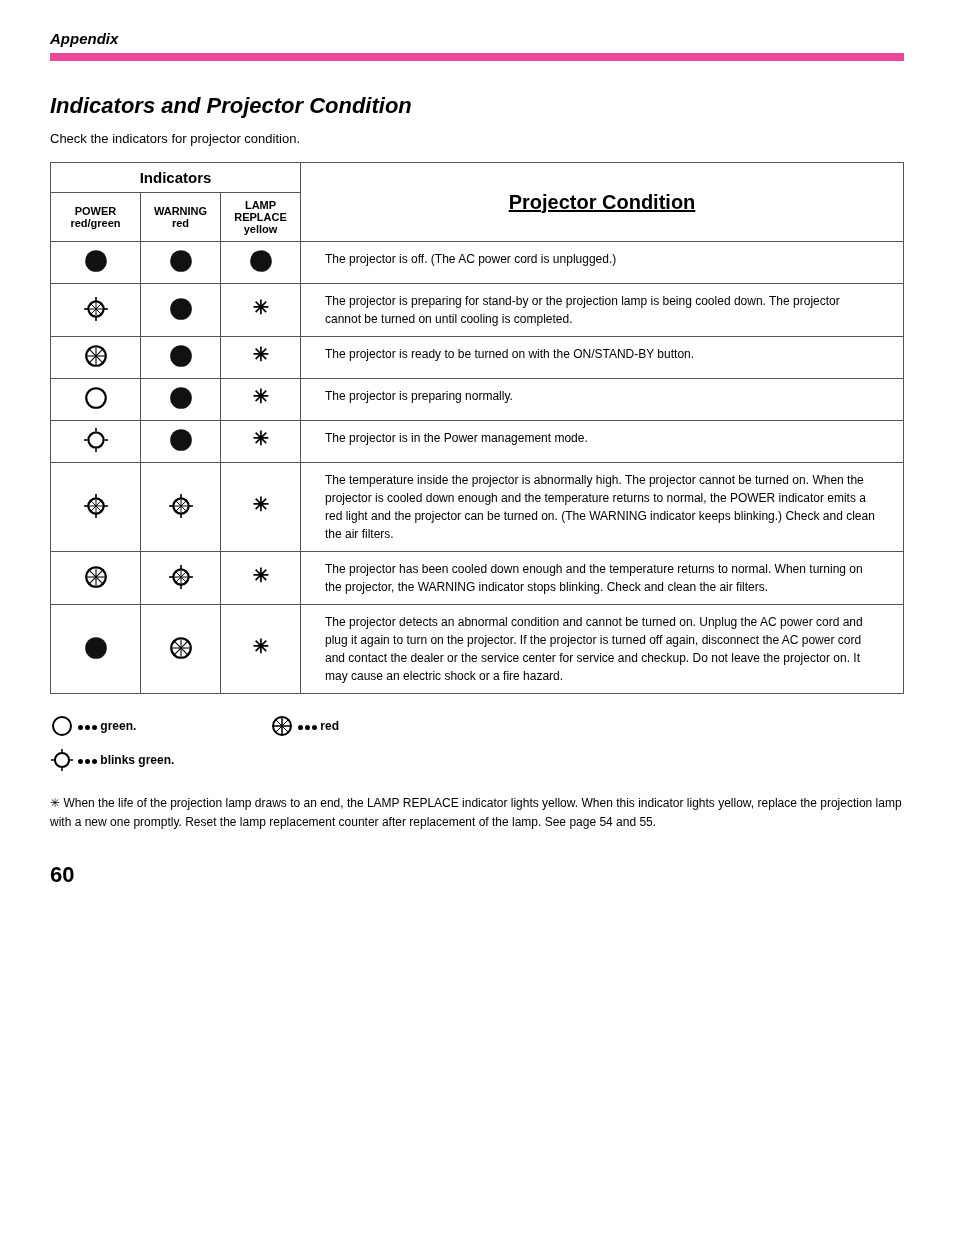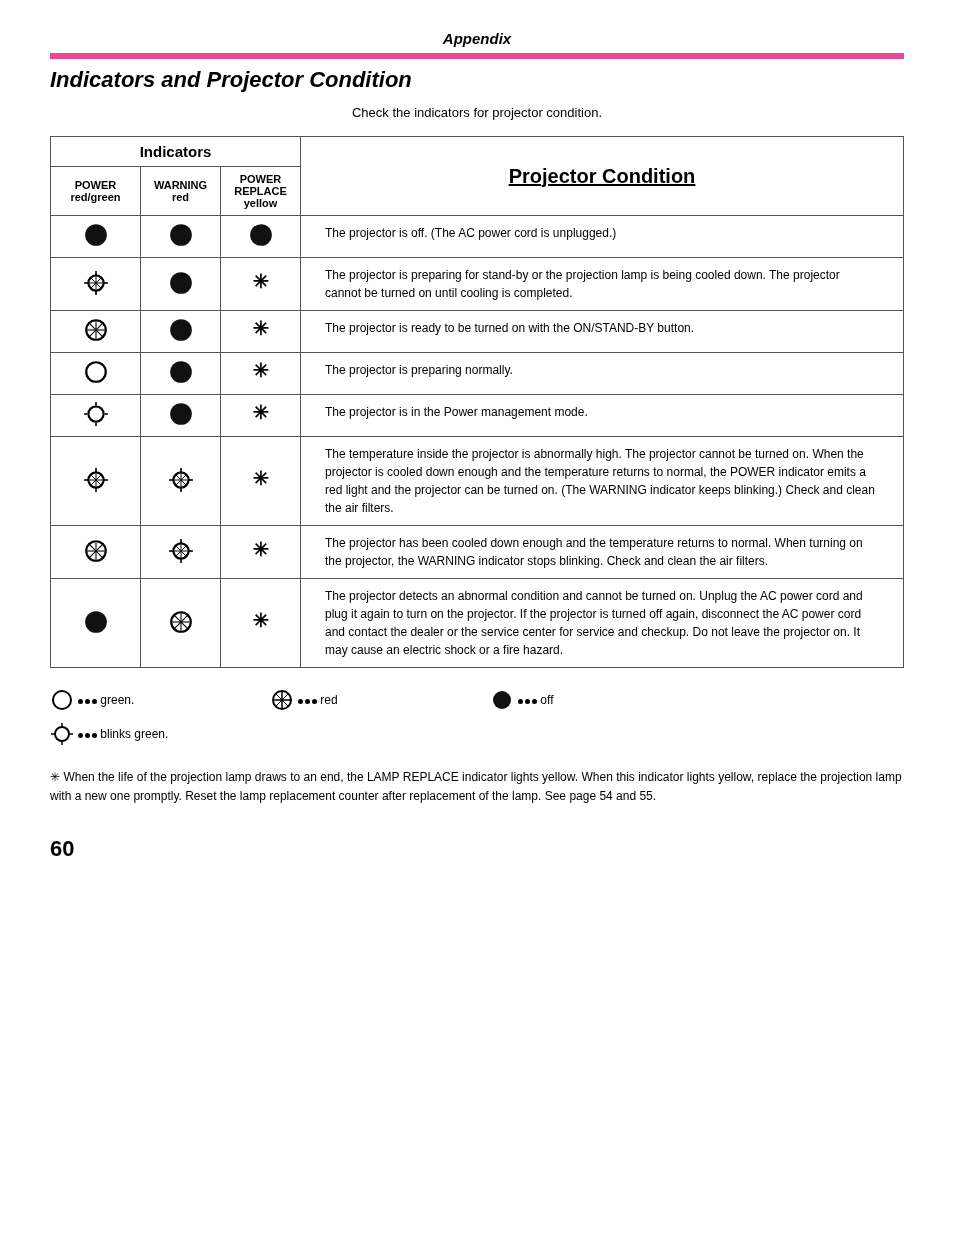--- a/index.html
+++ b/index.html
@@ -9,35 +9,33 @@
       background: #fff;
       color: #000;
       width: 954px;
       min-height: 1235px;
       padding: 30px 50px 40px 50px;
     }
     .appendix-header {
       font-style: italic;
       font-size: 15px;
       font-weight: bold;
-      border-bottom: 6px solid #ec4899;
+      border-bottom: 8px solid #ec4899;
       padding-bottom: 6px;
-      margin-bottom: 8px;
-      text-align: center;
+      margin-bottom: 32px;
     }
     .section-title {
       font-style: italic;
       font-weight: bold;
       font-size: 22px;
       margin-bottom: 12px;
     }
     .intro-text {
       font-size: 13px;
       margin-bottom: 16px;
-      text-align: center;
     }
     table {
       border-collapse: collapse;
       width: 100%;
       margin-bottom: 20px;
     }
     th, td {
       border: 1px solid #555;
       text-align: center;
       vertical-align: middle;
@@ -62,20 +60,21 @@
     td.col-condition { vertical-align: top; }
     .sub-label { font-weight: bold; font-size: 11px; }
 
     
     .legend {
       margin-top: 8px;
       margin-bottom: 16px;
       display: flex;
       flex-wrap: wrap;
       gap: 4px 0;
+      font-weight: bold;
     }
     .legend-row {
       display: flex;
       align-items: center;
       width: 100%;
       gap: 0;
       margin-bottom: 6px;
     }
     .legend-item {
       display: flex;
@@ -128,21 +127,21 @@
     <tr>
       <th class="col-power">
         <span>POWER</span><br>
         <span class="sub-label">red/green</span>
       </th>
       <th class="col-warning">
         <span>WARNING</span><br>
         <span class="sub-label">red</span>
       </th>
       <th class="col-lamp">
-        <span>POWER REPLACE</span><br>
+        <span>LAMP REPLACE</span><br>
         <span class="sub-label">yellow</span>
       </th>
     </tr>
   </thead>
   <tbody id="table-body">
   <tr>
         <td><svg viewBox="0 0 24 24" width="26" height="26">
             <circle cx="12" cy="12" r="10" fill="#111"></circle>
           </svg></td>
         <td><svg viewBox="0 0 24 24" width="26" height="26">
@@ -327,34 +326,20 @@
       </svg>
       <span>
         <span class="legend-dots">
             <span class="dot"></span>
             <span class="dot"></span>
             <span class="dot"></span>
           </span>
         red
       </span>
     </div>
-    <div class="legend-item">
-
-      <svg class="icon-svg" viewBox="0 0 24 24">
-        <circle cx="12" cy="12" r="9" fill="#111"></circle>
-      </svg>
-      <span>
-        <span class="legend-dots">
-            <span class="dot"></span>
-            <span class="dot"></span>
-            <span class="dot"></span>
-          </span>
-        off
-      </span>
-    </div>
   </div>
   <div class="legend-row">
     <div class="legend-item">
 
       <svg class="icon-svg" viewBox="0 0 24 24">
         <line x1="12" y1="1" x2="12" y2="4" stroke="#000" stroke-width="1.5"></line>
         <line x1="12" y1="20" x2="12" y2="23" stroke="#000" stroke-width="1.5"></line>
         <line x1="1" y1="12" x2="4" y2="12" stroke="#000" stroke-width="1.5"></line>
         <line x1="20" y1="12" x2="23" y2="12" stroke="#000" stroke-width="1.5"></line>
         <circle cx="12" cy="12" r="7" fill="none" stroke="#000" stroke-width="2"></circle>

